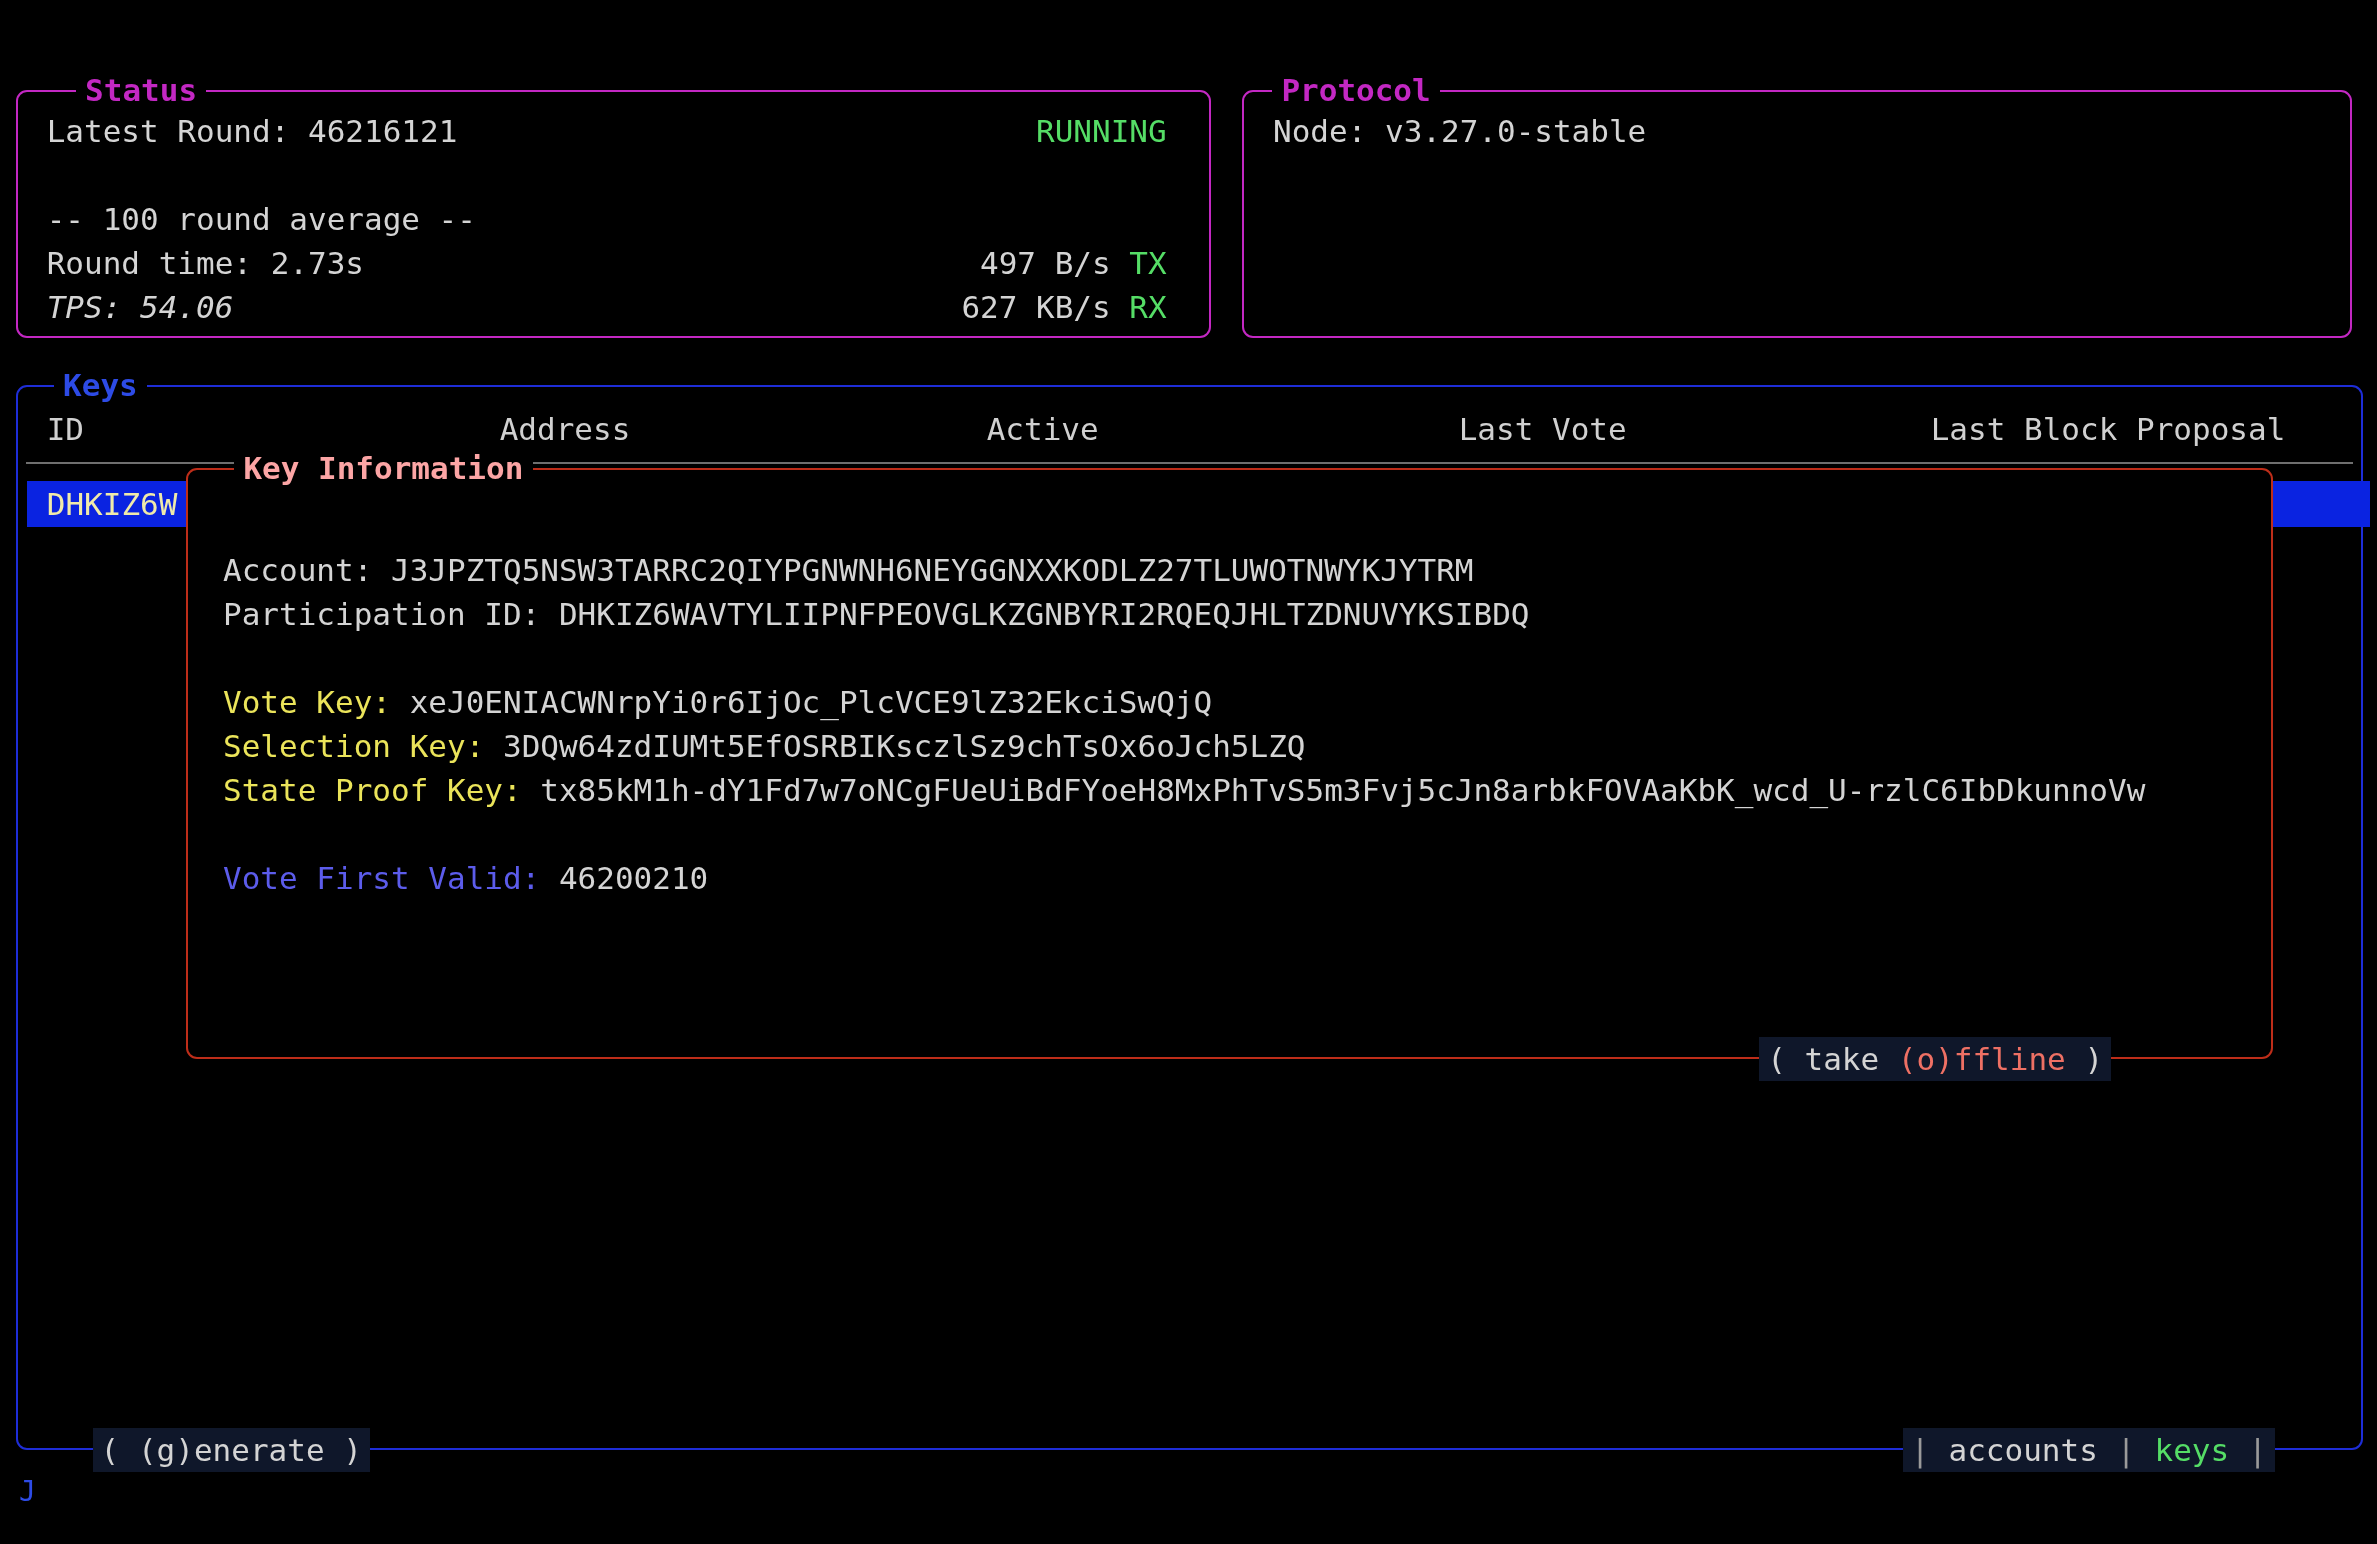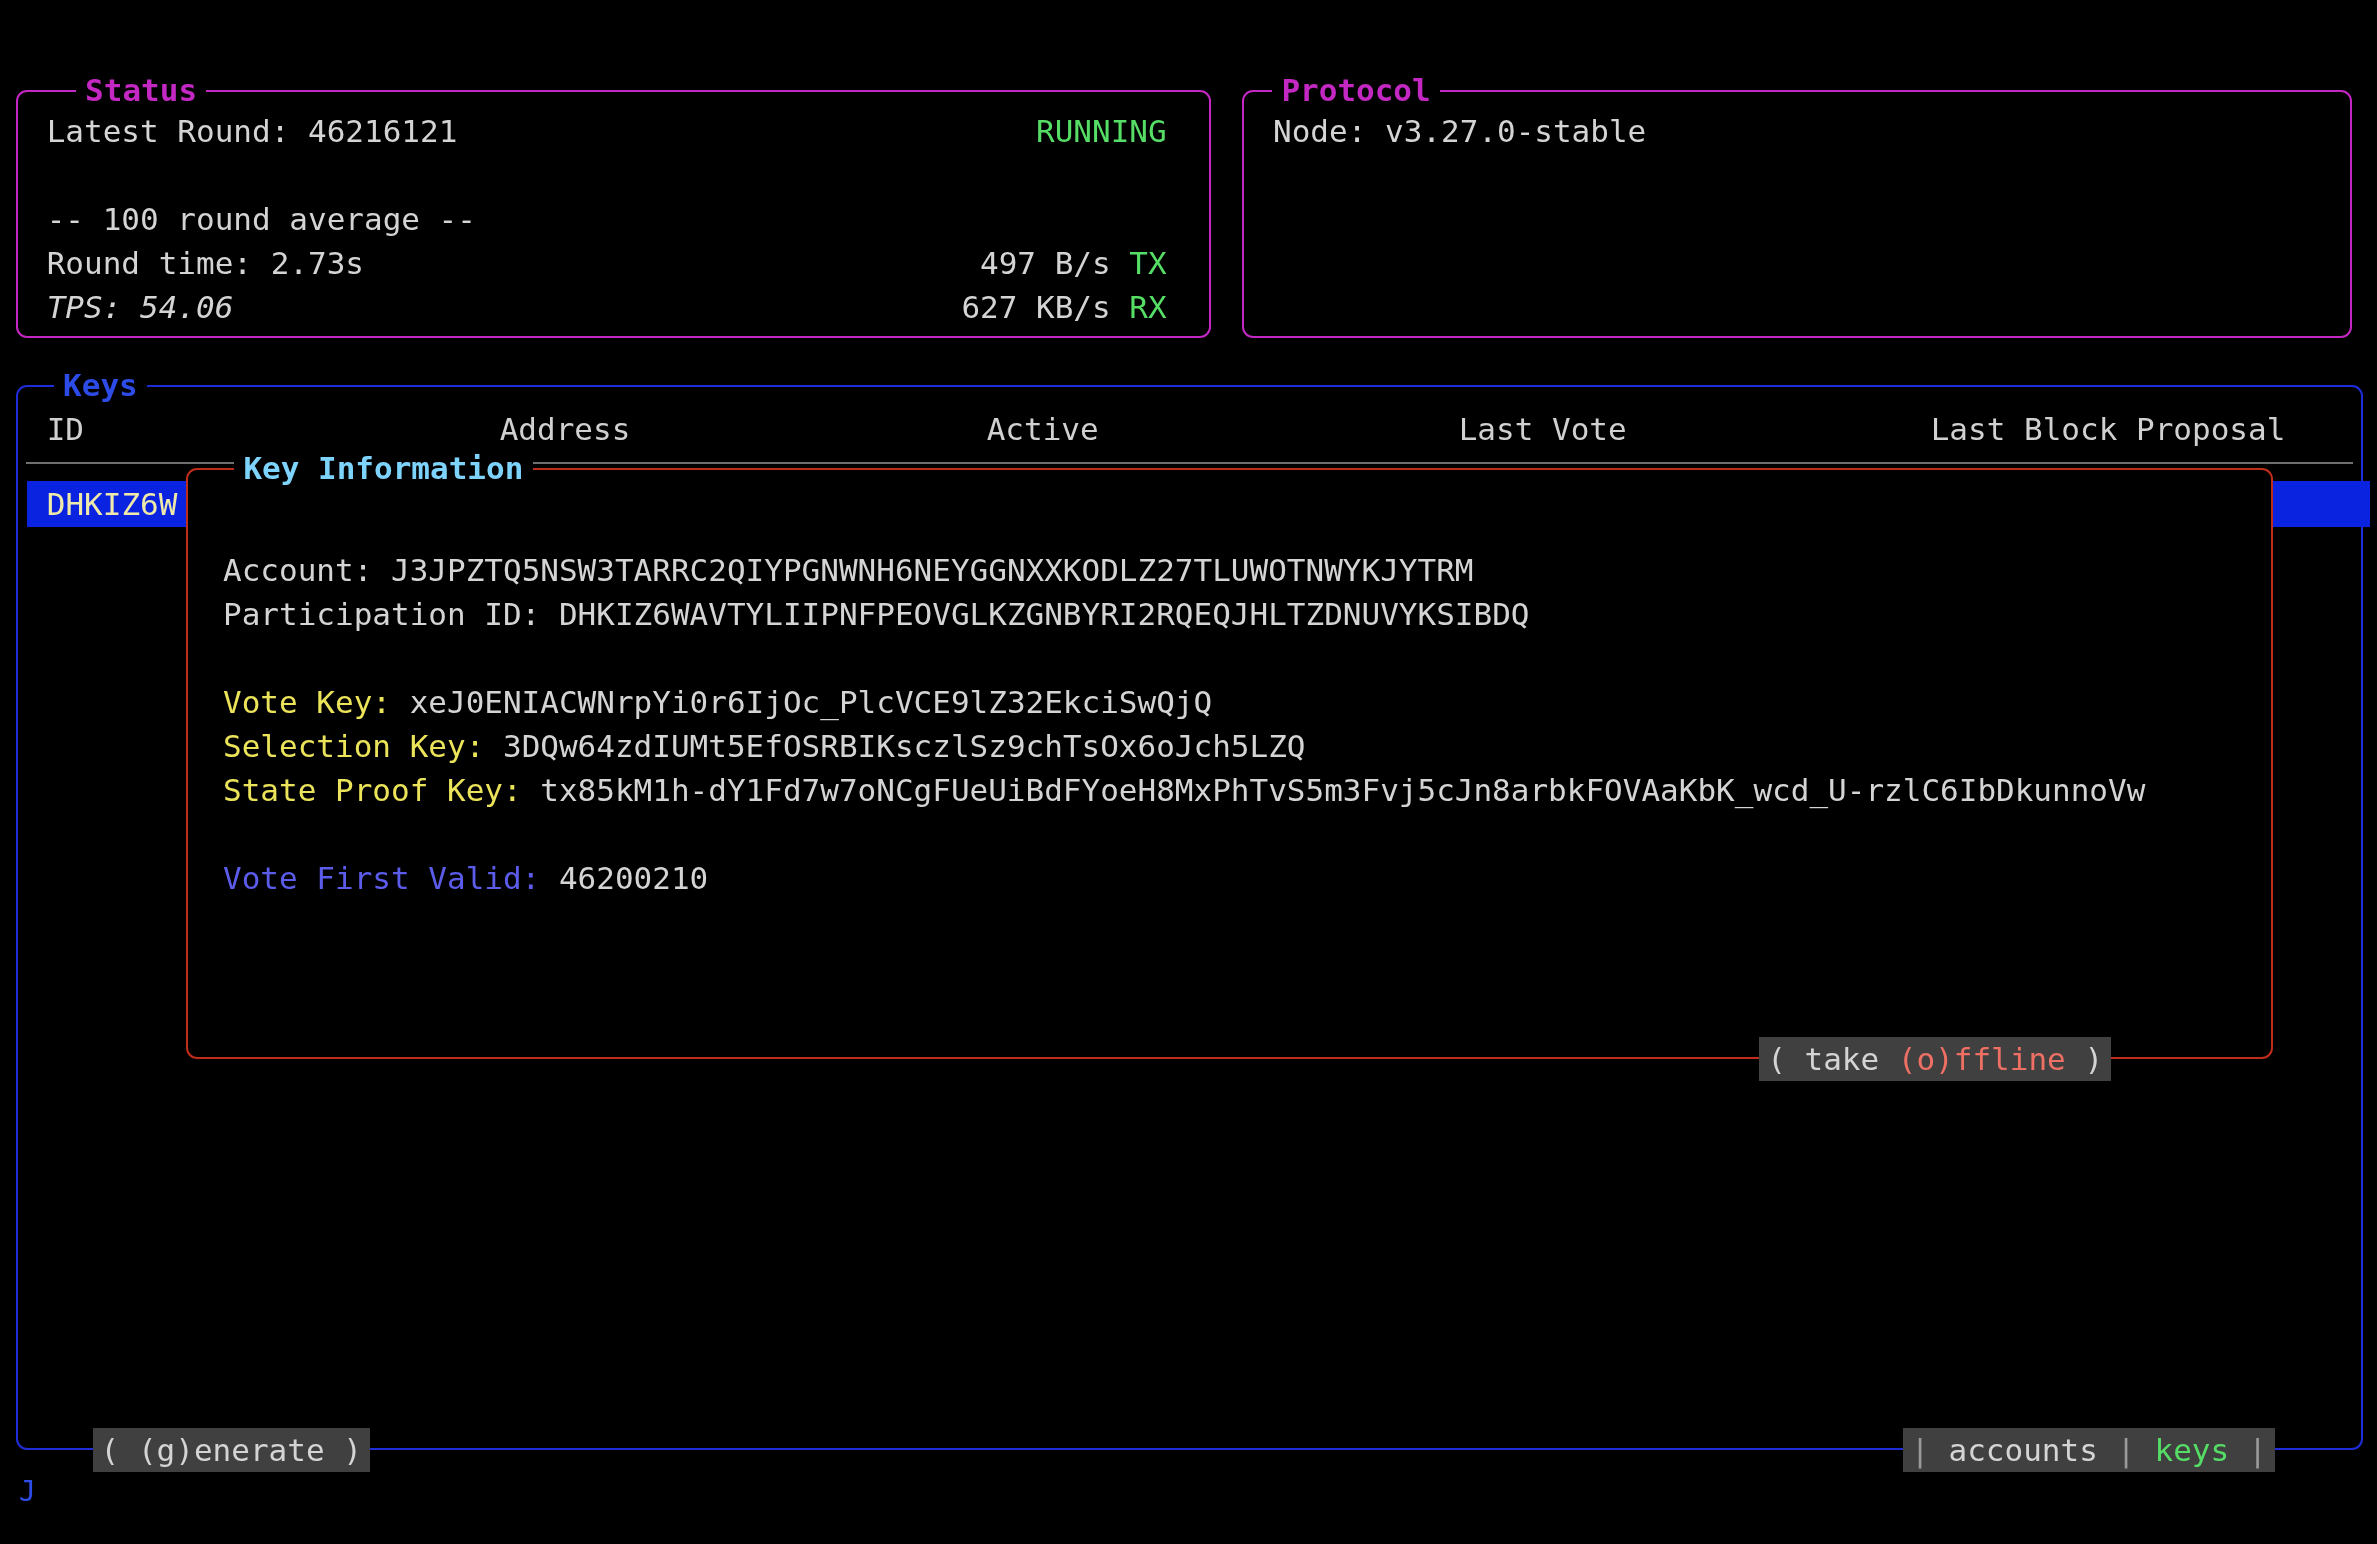--- a/index.html
+++ b/index.html
@@ -12,29 +12,29 @@
   .box{position:absolute;box-sizing:border-box;border:2.4px solid #888;border-radius:11px;background:#000;}
   .btitle{position:absolute;top:-23.6px;background:#000;padding:0 9.4px;white-space:pre;font-weight:bold;}
   .ln{position:absolute;left:29px;white-space:pre;}
   .rr{position:absolute;right:42px;white-space:pre;text-align:right;}
   .mag{color:#c328c3;}
   .box.magb{border-color:#c328c3;}
   .green{color:#55dd66;}
   .blue-t{color:#2d4be6;}
   .box.blueb{border-color:#1e2dd7;}
   .box.redb{border-color:#be2d19;}
-  .red-t{color:#7dd3fc;}
+  .red-t{color:#fca5a5;}
   .salmon{color:#ee7064;}
   .yellow{color:#ebe45a;}
   .indigo{color:#5c5ceb;}
   .dim{color:#9a9a9a;}
   .hdr{position:absolute;top:19.7px;white-space:pre;color:#d0d0d0;}
   .separator{position:absolute;top:75px;left:7.9px;right:7.9px;height:2.4px;background:#6f6f6f;}
   .selrow{position:absolute;top:94px;left:9.4px;width:2343px;height:46px;background:#0a23e1;color:#f0eaaa;white-space:pre;padding-left:19.7px;box-sizing:border-box;line-height:46px;}
-  .onborder-b{position:absolute;bottom:-23.6px;background:#404040;padding:0 7.9px;white-space:pre;}
+  .onborder-b{position:absolute;bottom:-23.6px;background:#0f172a;padding:0 7.9px;white-space:pre;}
   .navtabs{display:flex;gap:19px;}
   .modal{z-index:10;}
   .mline{position:absolute;left:35px;white-space:pre;}
   .stray{position:absolute;left:19px;top:1476px;color:#2d4be6;font-size:28px;line-height:31px;}
 </style>
 </head>
 <body>
 
 <div class="screen">
 

